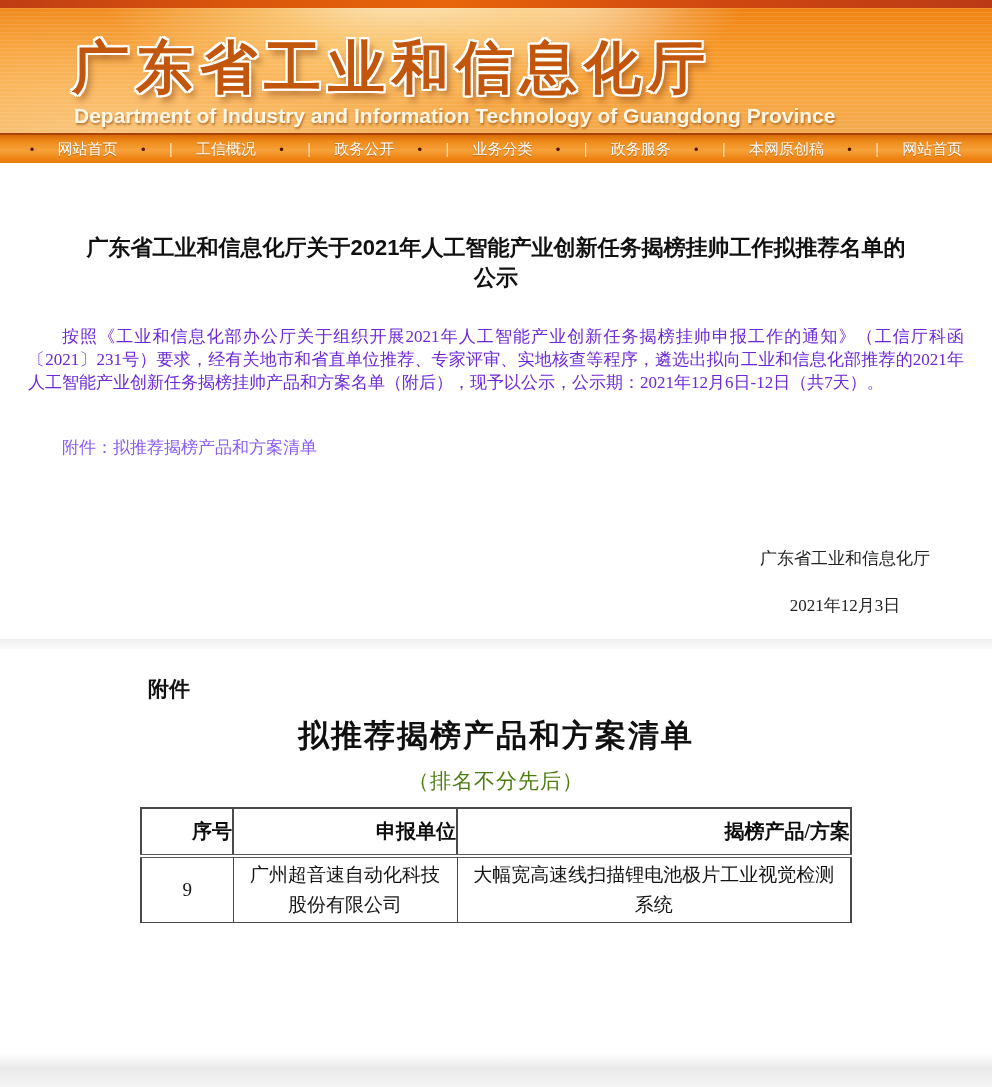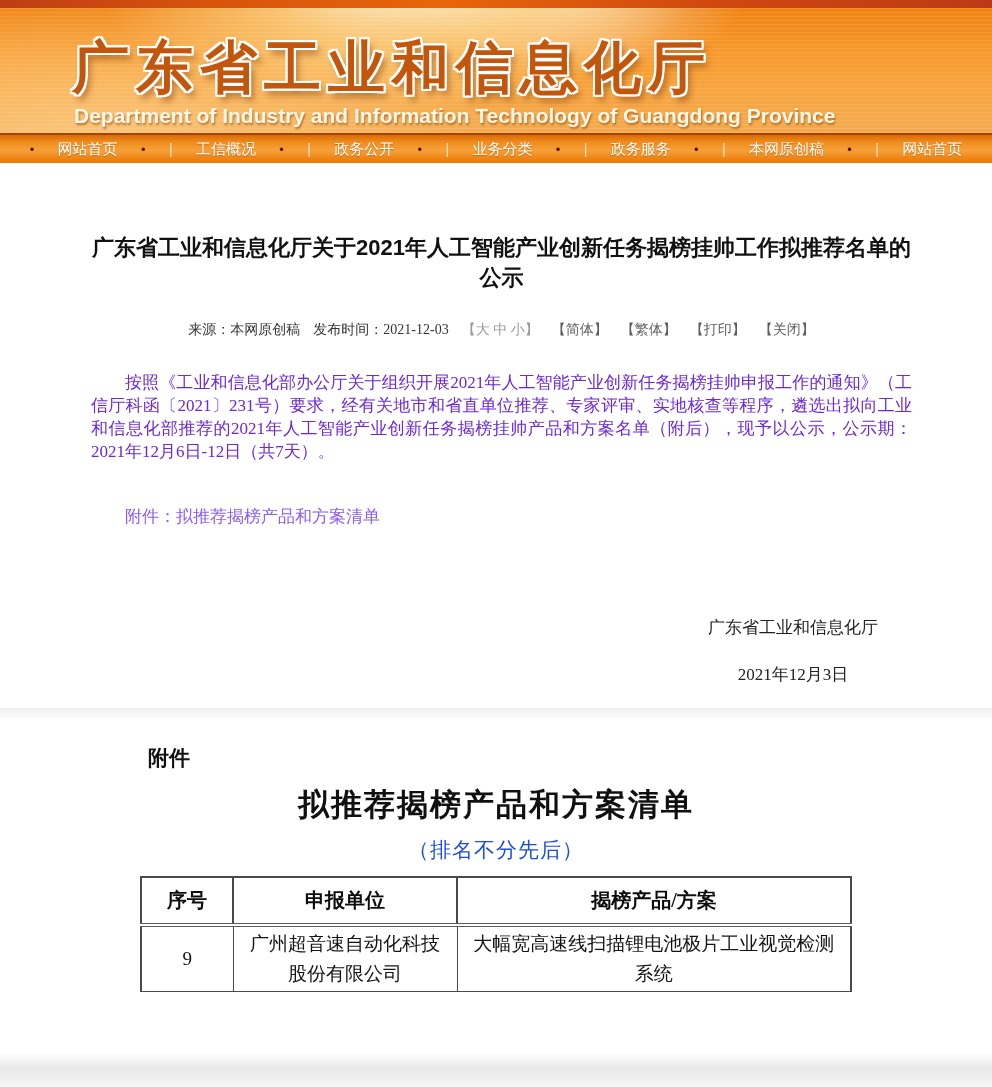--- a/index.html
+++ b/index.html
@@ -47,21 +47,21 @@
     background: linear-gradient(180deg, #d96b05 0%, #ef8c1c 25%, #f6a13a 55%, #ee8312 85%, #e67a0c 100%);
     display: flex; align-items: center; justify-content: space-around;
     font-family: "Liberation Sans", "DejaVu Sans", sans-serif;
     font-size: 15px; color: #ffffff; padding: 0 18px;
   }
   .nav .nav-label { cursor: pointer; text-shadow: 0 1px 1px rgba(140,60,0,0.5); }
   .nav .bullet { color: #4f1400; font-size: 13px; }
   .nav .pipe { color: #ffe3bd; font-size: 14px; }
 
   
-  .article { padding: 0 80px; margin-left: 11px; }
+  .article { padding: 0 28px; }
   .article-title {
     margin: 70px auto 0 auto; max-width: 828px; text-align: center;
     font-family: "Liberation Sans", "DejaVu Sans", sans-serif;
     font-weight: 700; font-size: 22px; line-height: 30px; color: #111111;
   }
   .meta {
     margin-top: 28px; text-align: center;
     font-size: 14px; color: #333333;
     font-family: "Liberation Serif", "DejaVu Serif", serif;
   }
@@ -91,34 +91,34 @@
     font-family: Liberation Serif, serif;
     font-weight: 700; font-size: 21px; color: #111111;
   }
   .attach-title {
     margin-top: 12px; text-align: center;
     font-family: "Liberation Serif", "DejaVu Serif", serif;
     font-weight: 700; font-size: 31px; color: #101010; letter-spacing: 2px;
   }
   .attach-subtitle {
     margin-top: 10px; text-align: center;
-    font-size: 21px; color: #1d4ed8; letter-spacing: 1px;
+    font-size: 21px; color: #4d7c0f; letter-spacing: 1px;
   }
   table.sheet {
     margin: 12px 0 0 140px; width: 710px;
     border-collapse: collapse; table-layout: fixed;
     font-family: "Liberation Serif", "DejaVu Serif", serif;
   }
   table.sheet col.c1 { width: 92px; }
   table.sheet col.c2 { width: 224px; }
   table.sheet col.c3 { width: 394px; }
   table.sheet th {
     border: 2px solid #4a4a4a; border-bottom: 4px double #5a5a5a;
     height: 48px; font-size: 20px; font-weight: 700; color: #0d0d0d;
-    text-align: center; vertical-align: middle;
+    text-align: right; vertical-align: middle;
   }
   table.sheet td {
     border: 1px solid #4a4a4a; border-top: none;
     height: 62px; font-size: 19px; line-height: 30px; color: #141414;
     text-align: center; vertical-align: middle; padding: 2px 12px;
   }
   table.sheet td.first, table.sheet th.first { border-left-width: 2px; }
   table.sheet td.last, table.sheet th.last { border-right-width: 2px; }
 
   .bottom-fade {
@@ -156,35 +156,20 @@
   <span class="nav-label">本网原创稿</span>
   <span class="bullet">•</span>
   <span class="pipe">|</span>
   <span class="nav-label">网站首页</span>
 </div>
 
 <div class="article">
 
   <h1 class="article-title">广东省工业和信息化厅关于2021年人工智能产业创新任务揭榜挂帅工作拟推荐名单的公示</h1>
 
-  <div class="meta">
-    <span>来源：本网原创稿</span>
-    <span class="sep"></span>
-    <span>发布时间：2021-12-03</span>
-    <span class="sep"></span>
-    <span class="size-ctl">【大 中 小】</span>
-    <span class="sep"></span>
-    <span class="ctl">【简体】</span>
-    <span class="sep"></span>
-    <span class="ctl">【繁体】</span>
-    <span class="sep"></span>
-    <span class="ctl">【打印】</span>
-    <span class="sep"></span>
-    <span class="ctl">【关闭】</span>
-  </div>
 
   <div class="paragraphs">
     <p>按照《工业和信息化部办公厅关于组织开展2021年人工智能产业创新任务揭榜挂帅申报工作的通知》（工信厅科函〔2021〕231号）要求，经有关地市和省直单位推荐、专家评审、实地核查等程序，遴选出拟向工业和信息化部推荐的2021年人工智能产业创新任务揭榜挂帅产品和方案名单（附后），现予以公示，公示期：2021年12月6日-12日（共7天）。</p>
   </div>
 
   <div class="attach-line">
     <span>附件：</span><span class="attach-link">拟推荐揭榜产品和方案清单</span>
   </div>
 
   <div class="sign-block">

